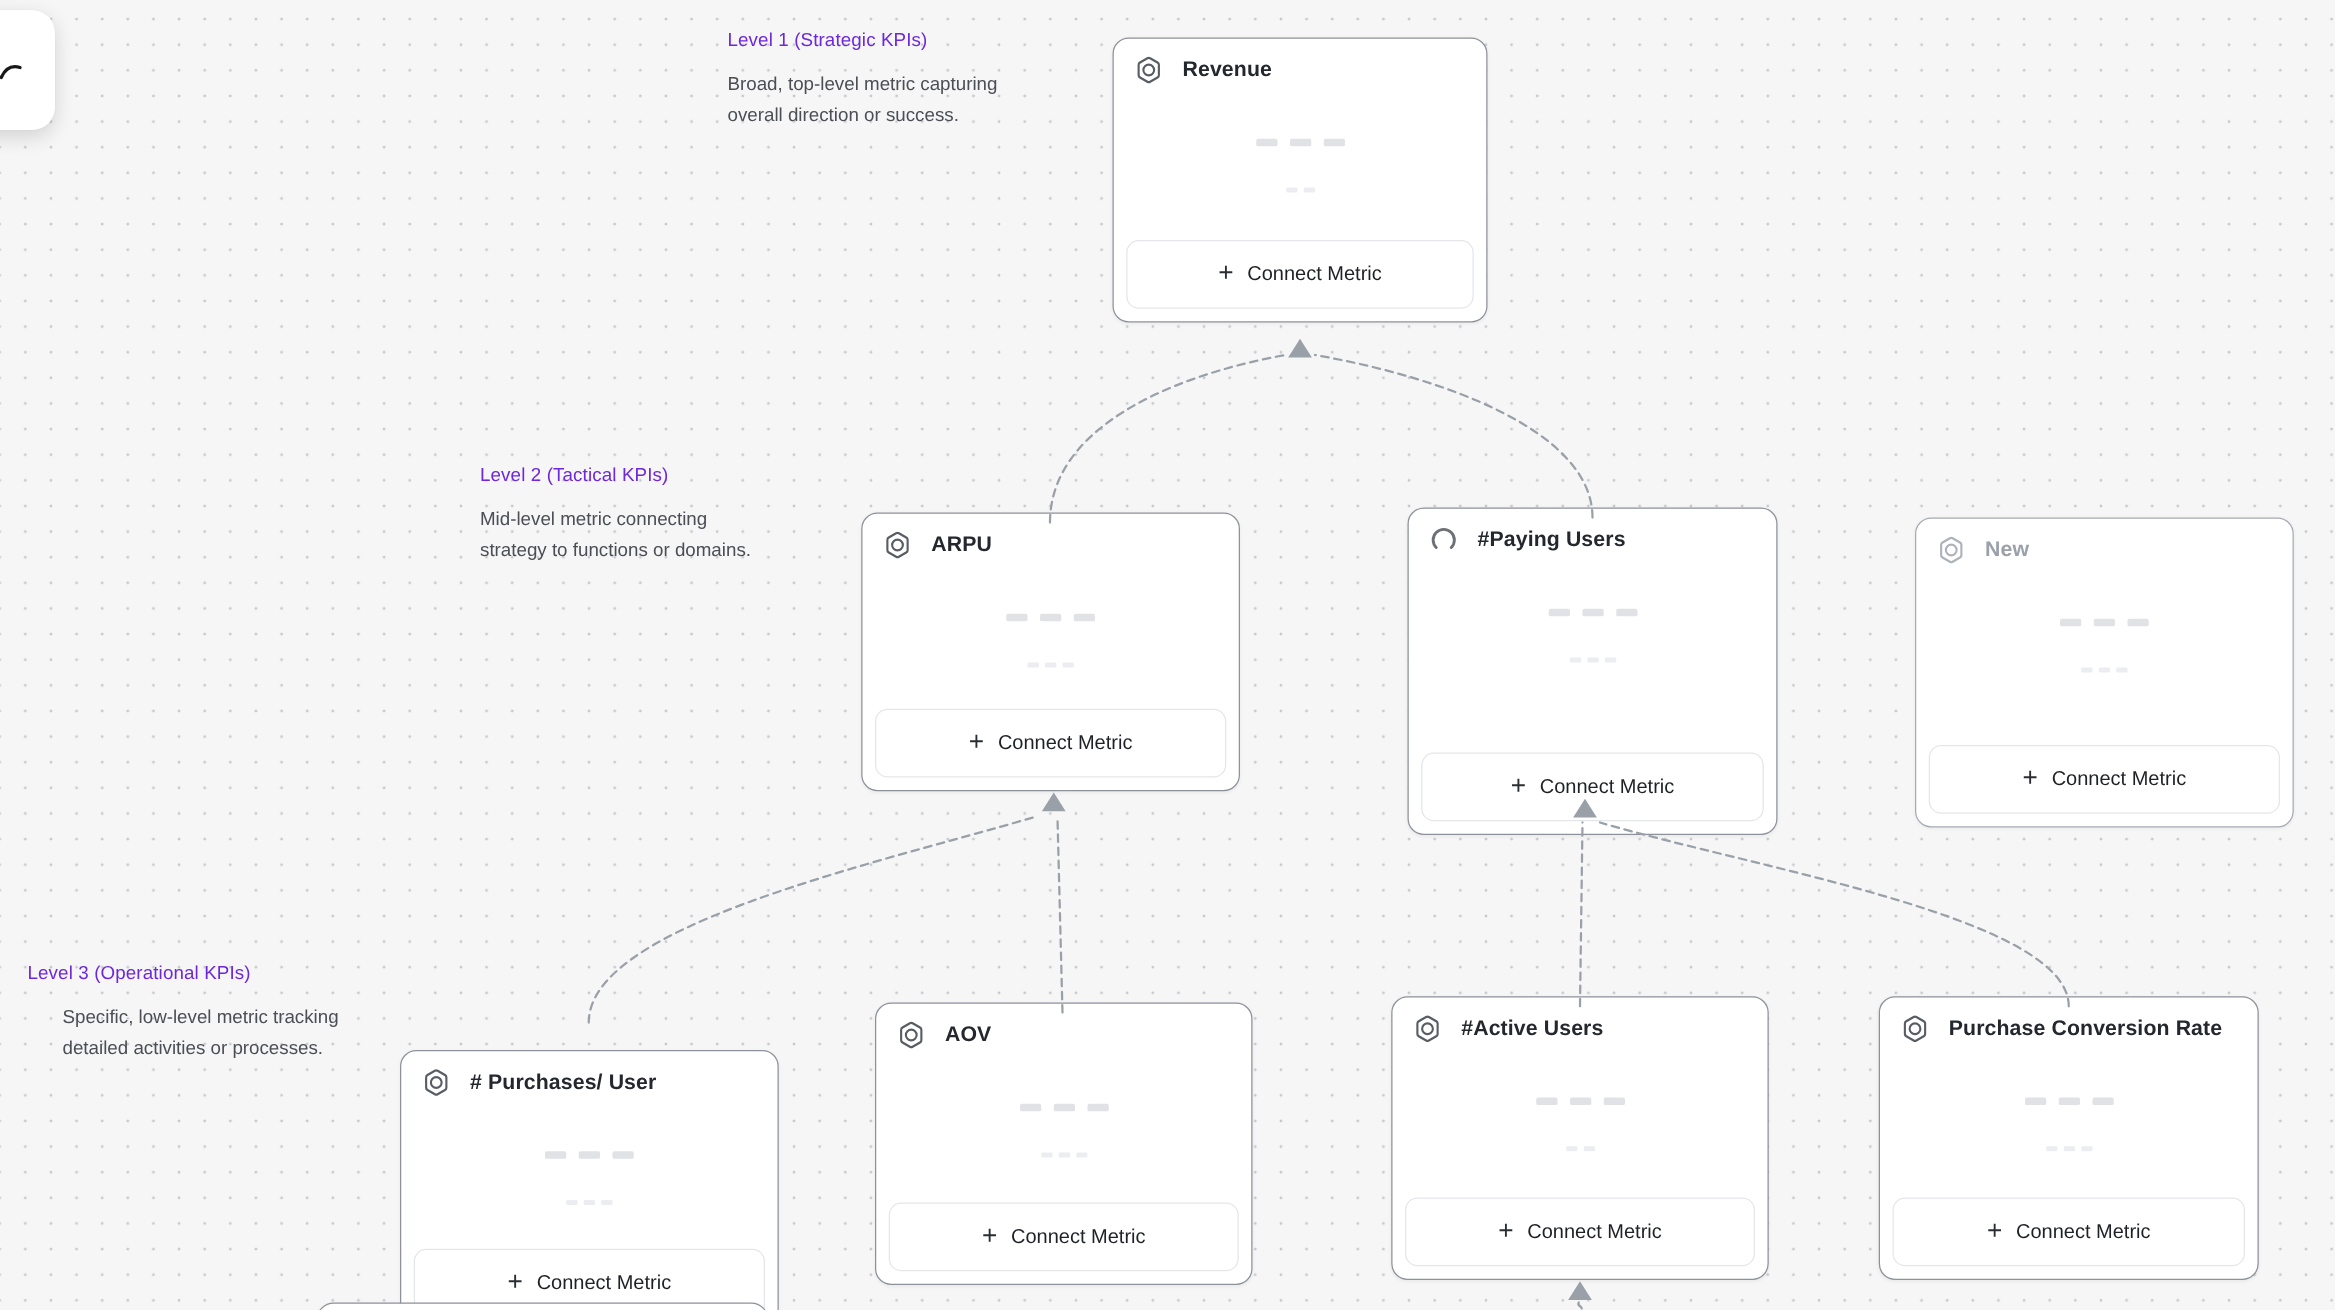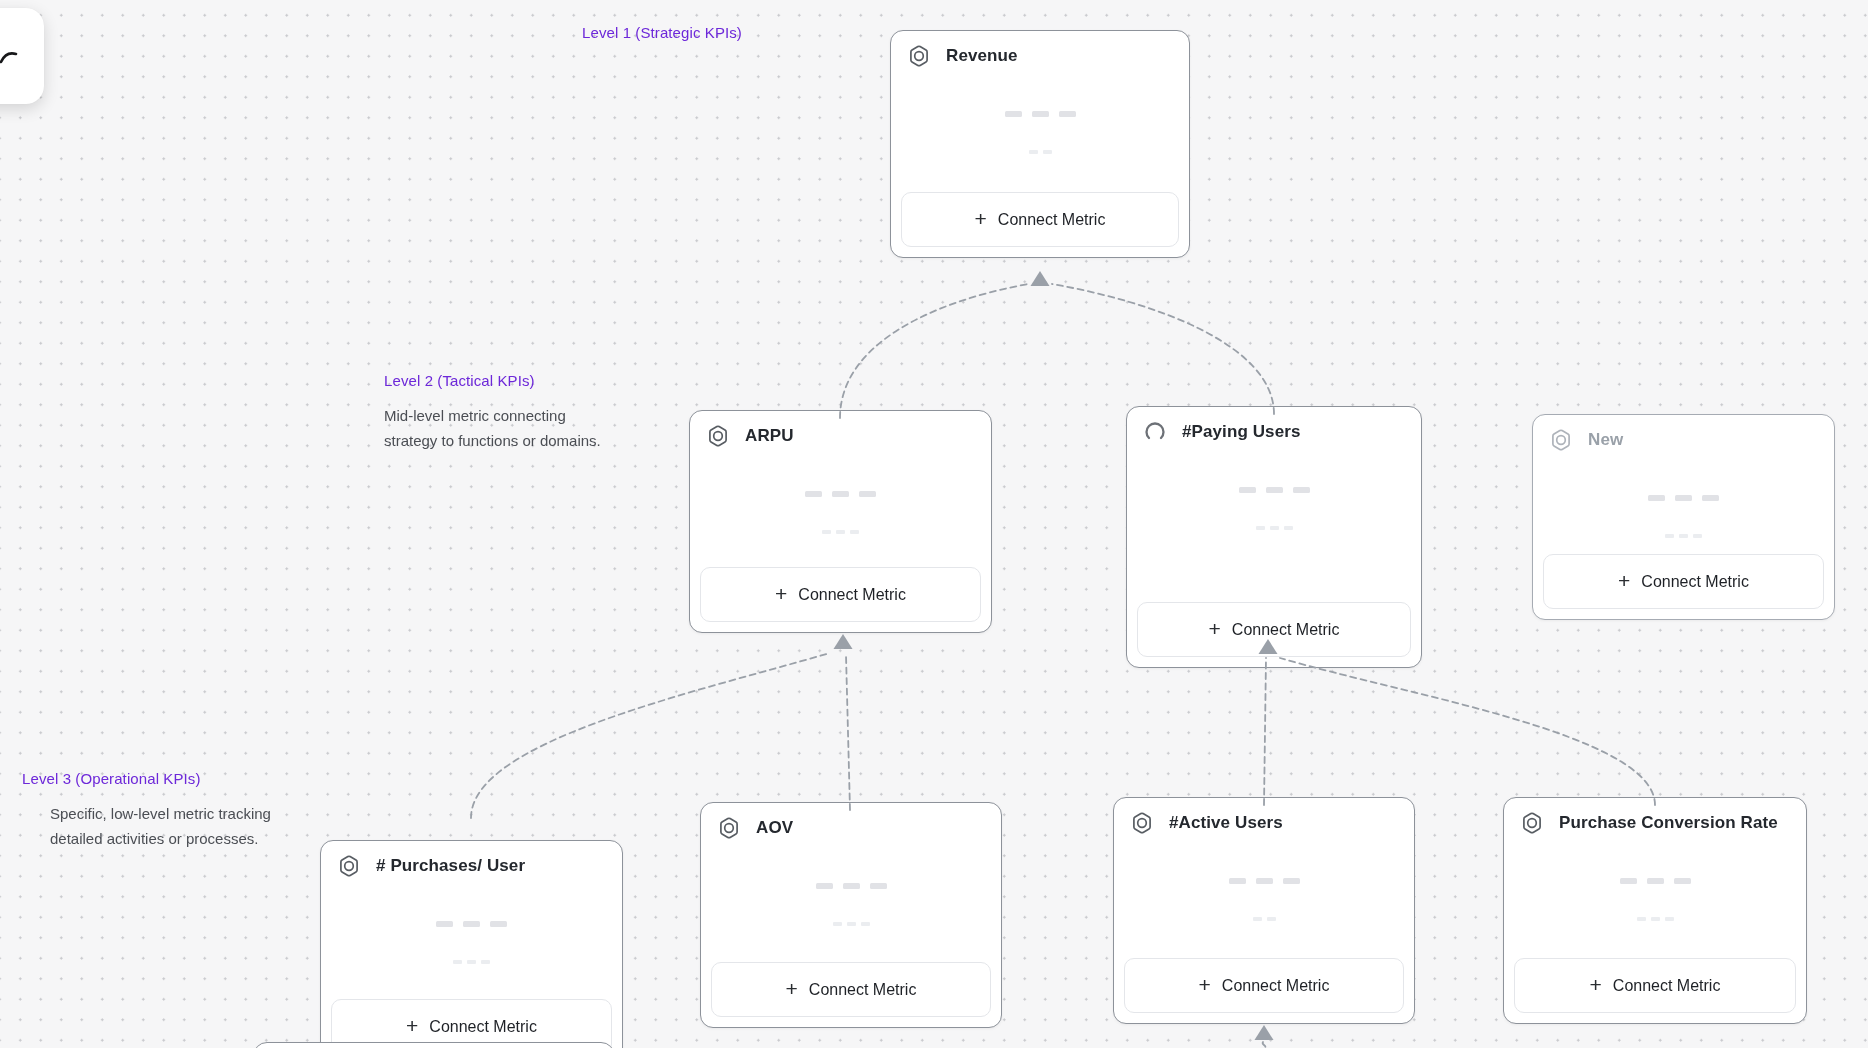--- a/index.html
+++ b/index.html
@@ -60,20 +60,21 @@
 <body>
 
 <div class="float-panel">
   <svg class="panel-glyph" width="22" height="18" viewBox="0 0 22 18">
     <path d="M1 13 Q6 2 16 5" stroke="#17181a" stroke-width="2.6" fill="none" stroke-linecap="round"></path>
   </svg>
 </div>
 
 <div class="level-label" style="left:582px;top:24px;">
   <h2 class="level-title">Level 1 (Strategic KPIs)</h2>
+  <p class="level-desc" style="width:218px;">Broad, top-level metric capturing overall direction or success.</p>
 </div>
 <div class="level-label" style="left:384px;top:372px;">
   <h2 class="level-title">Level 2 (Tactical KPIs)</h2>
   <p class="level-desc" style="width:218px;">Mid-level metric connecting strategy to functions or domains.</p>
 </div>
 <div class="level-label" style="left:22px;top:770px;">
   <h2 class="level-title">Level 3 (Operational KPIs)</h2>
   <p class="level-desc" style="width:248px;margin-left:28px;">Specific, low-level metric tracking detailed activities or processes.</p>
 </div>
 
@@ -140,21 +141,21 @@
       <i></i>
       <i></i>
       <i></i>
     </div>
   <button class="connect-btn">
     <span class="plus-glyph">+</span>
     <span>Connect Metric</span>
   </button>
 </div>
 
-<div class="card pending" style="left:1532px;top:414px;width:303px;height:206px;">
+<div class="card pending" style="left:1532px;top:414px;width:303px;height:248px;">
   <div class="card-header">
     <svg class="metric-icon" viewBox="0 0 24 24">
       <path d="M10.9 2.6a2.2 2.2 0 0 1 2.2 0l5.9 3.4a2.2 2.2 0 0 1 1.1 1.9v8.2a2.2 2.2 0 0 1-1.1 1.9l-5.9 3.4a2.2 2.2 0 0 1-2.2 0l-5.9-3.4a2.2 2.2 0 0 1-1.1-1.9V7.9a2.2 2.2 0 0 1 1.1-1.9z" fill="none" stroke="#aeb3ba" stroke-width="1.7"></path>
       <circle cx="12" cy="12" r="4.3" fill="none" stroke="#aeb3ba" stroke-width="1.7"></circle>
     </svg>
     <span class="card-title">New</span>
   </div>
   <div class="sk-row r1">
       <i></i>
       <i></i>

